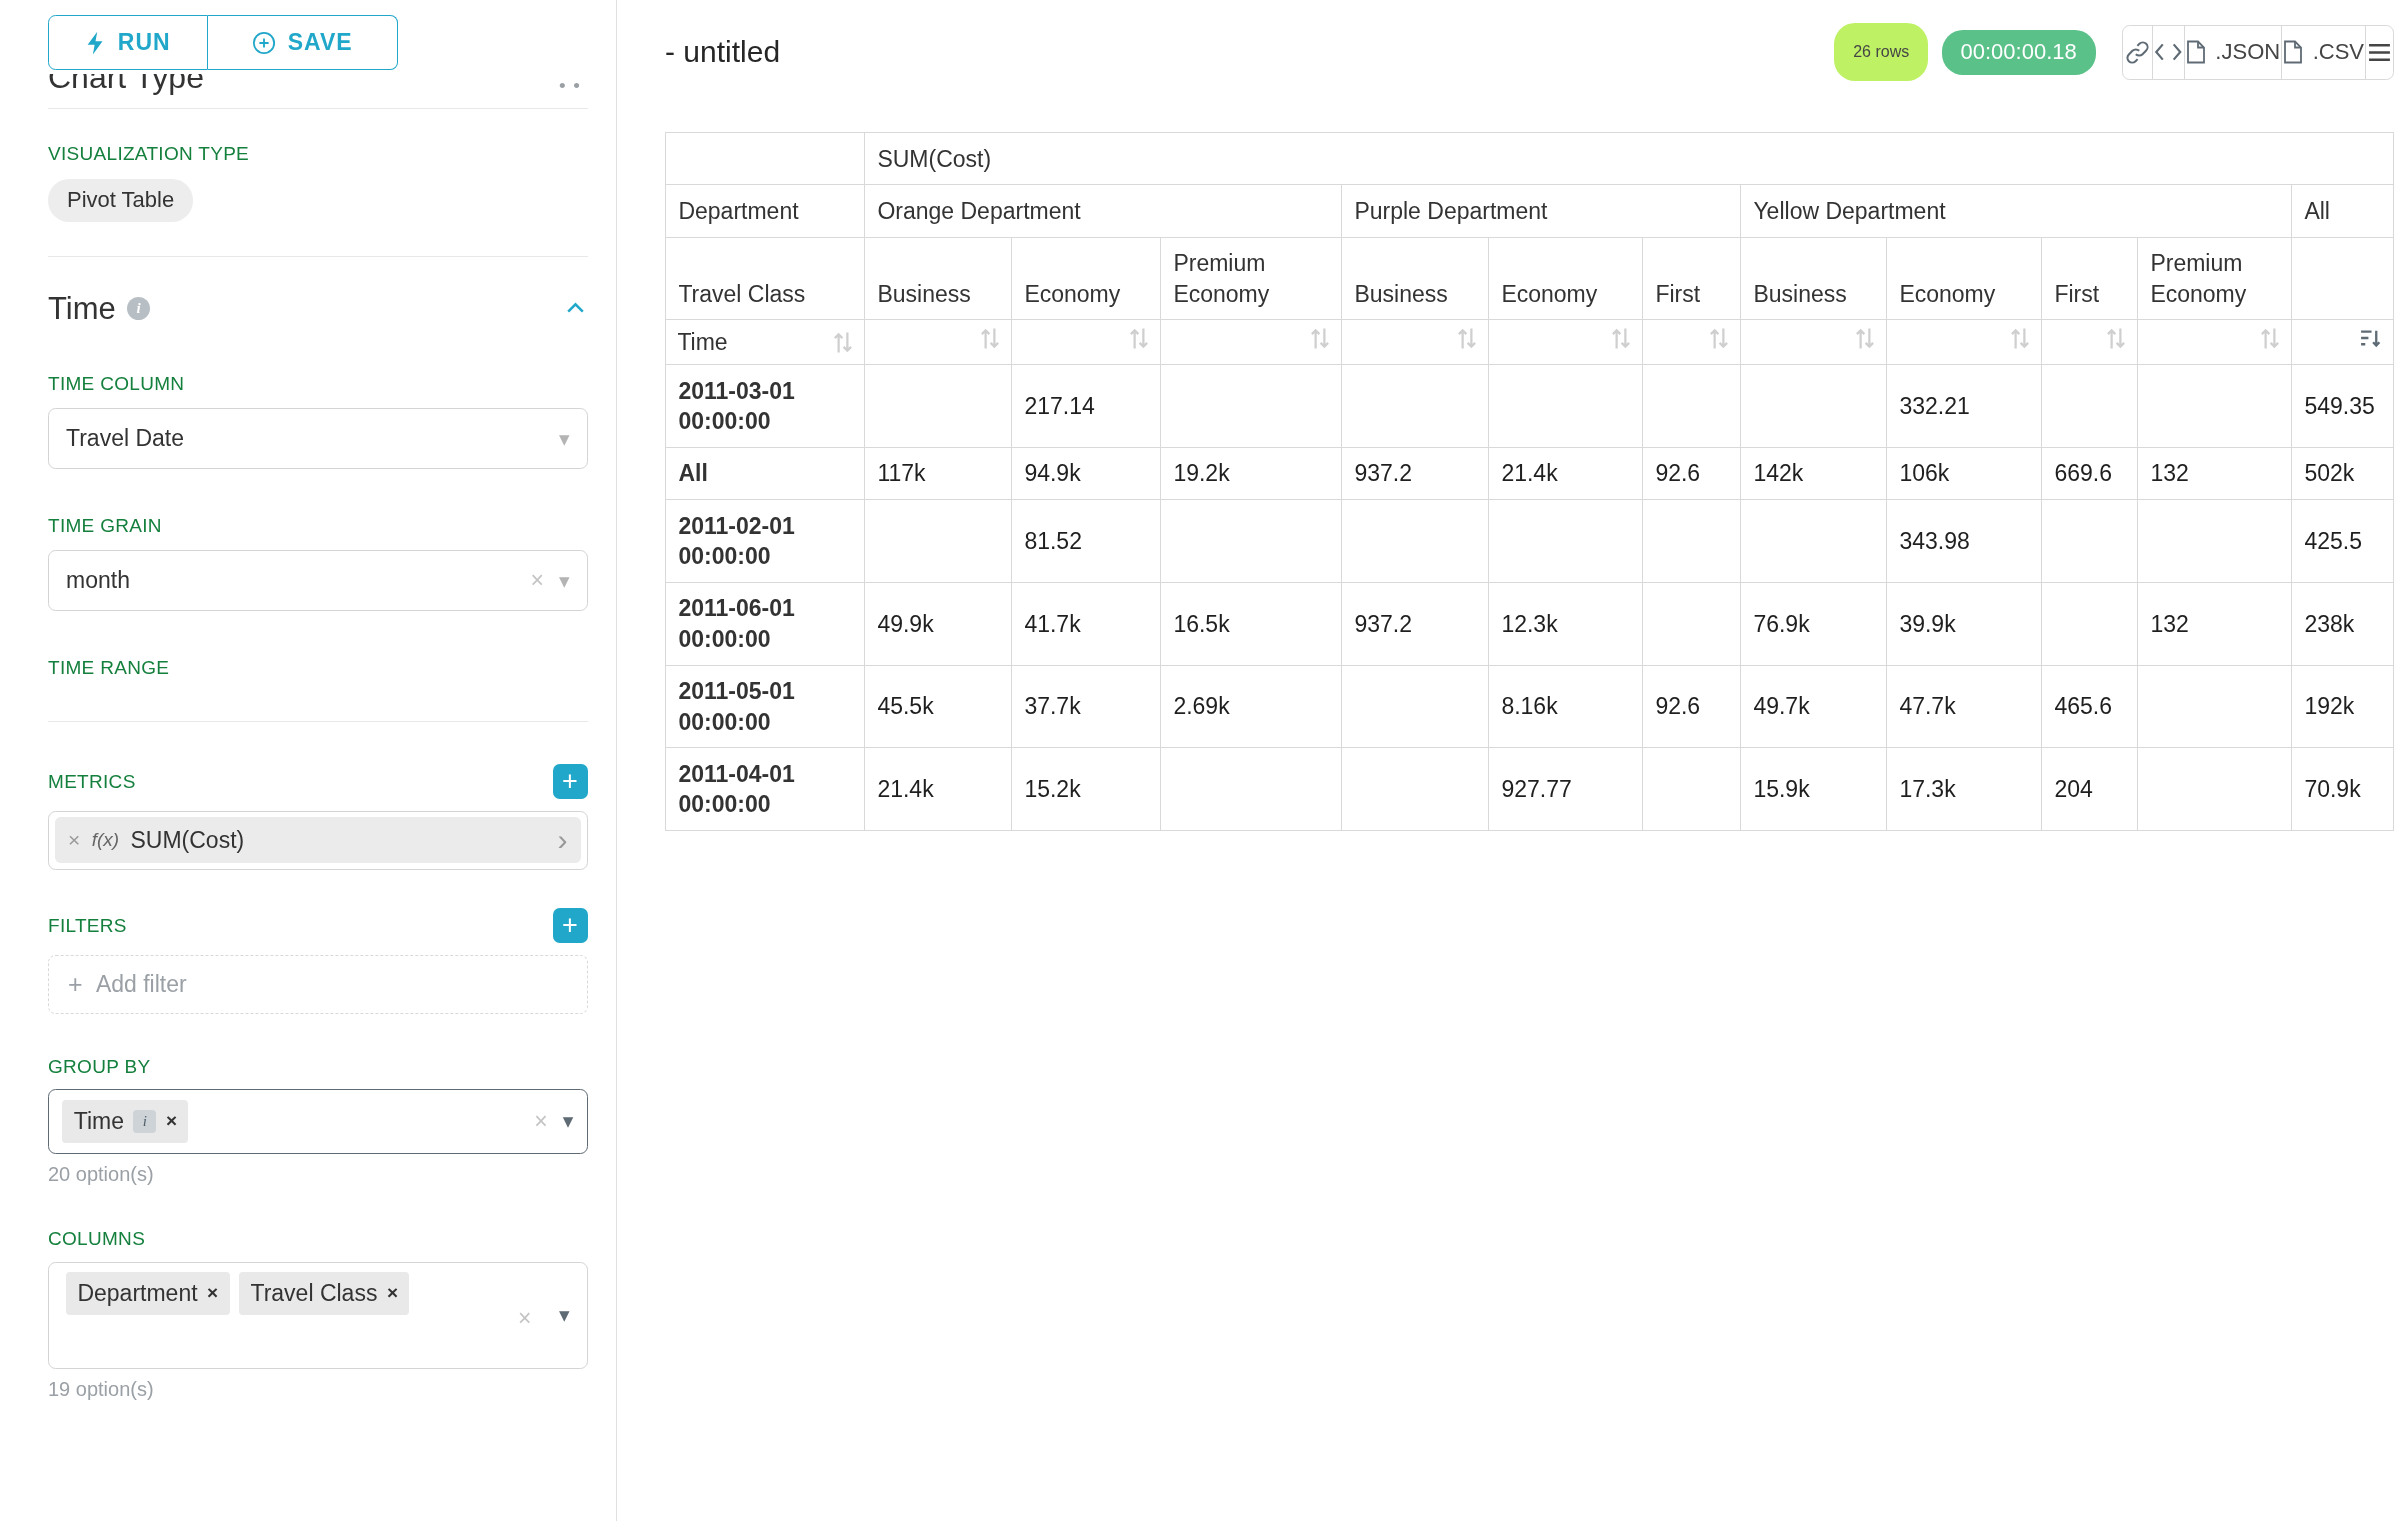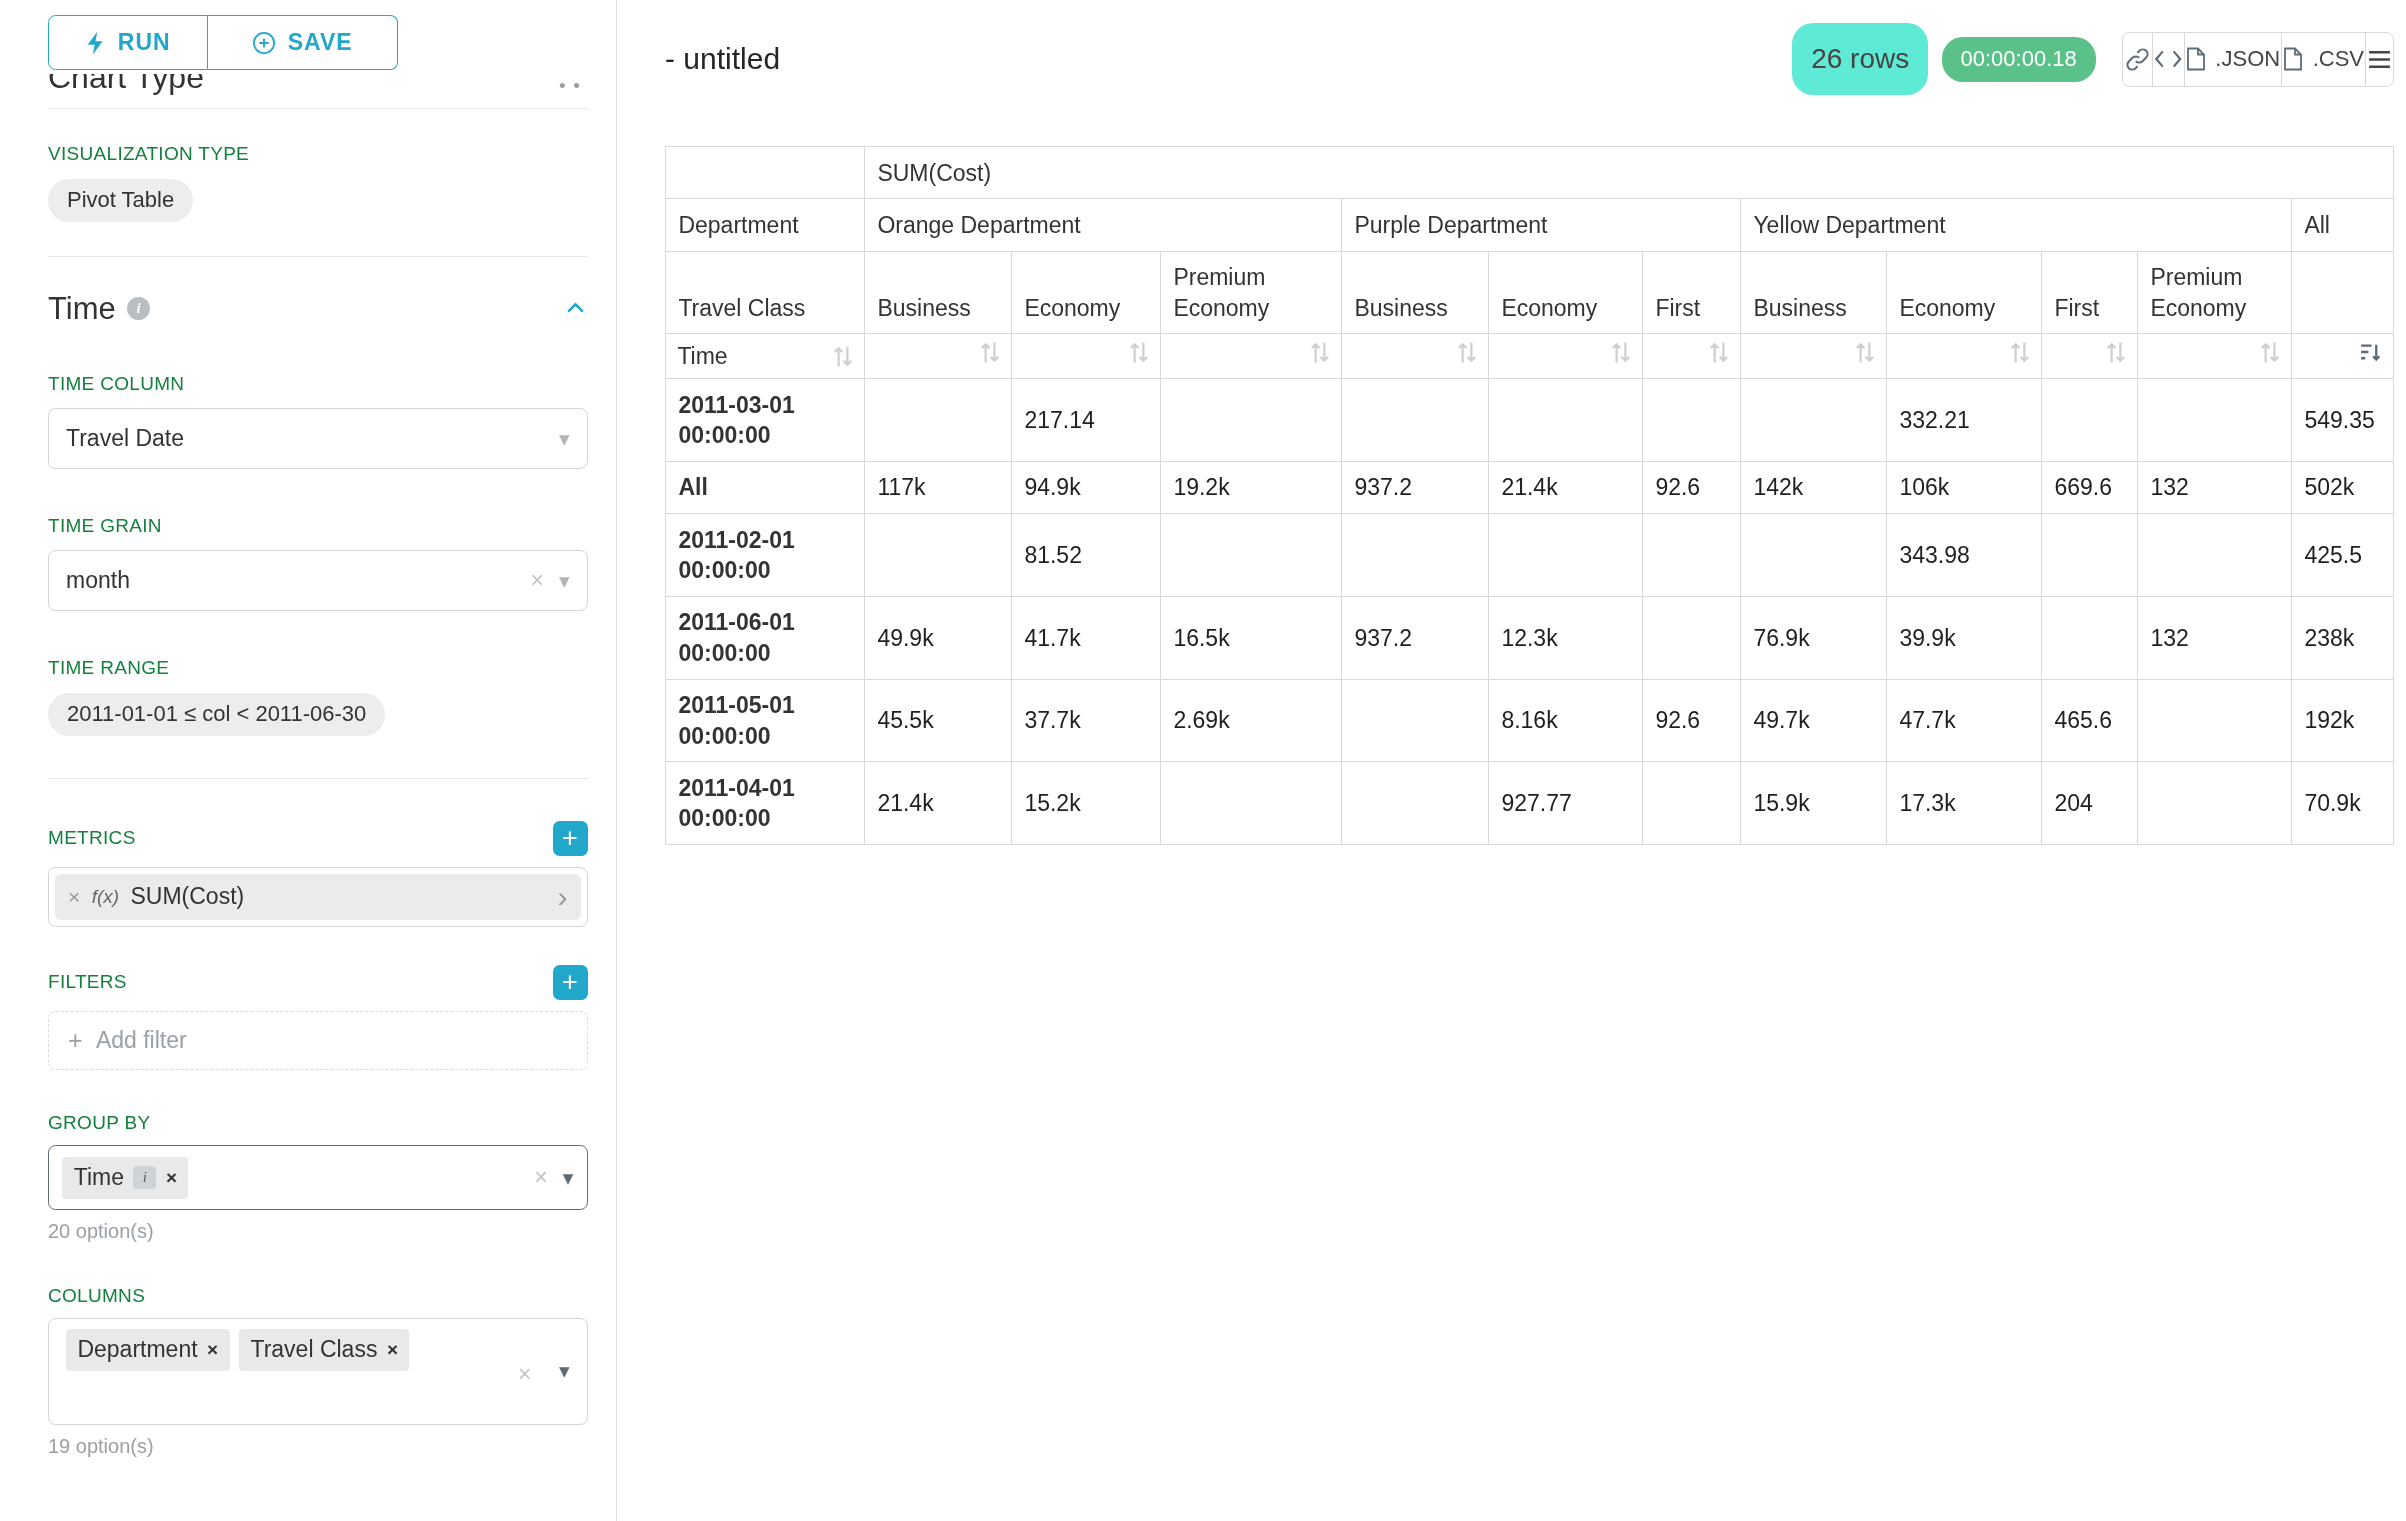--- a/index.html
+++ b/index.html
@@ -70,21 +70,21 @@
   .select.multi { height: 107px; align-items: flex-start; padding-top: 9.5px; border: 1px solid #d4d4d4; }
   .select.multi .tags { display: flex; gap: 9.5px; }
   .select.multi .clear { position: absolute; right: 55px; top: 42px; margin: 0; }
   .select.multi .caret { position: absolute; right: 17px; top: 40px; margin: 0; }
 
   
   .main { flex: 1; padding: 23px 0 0 48px; }
   .header-row { display: flex; align-items: center; width: 1729px; }
   .title { font-size: 30px; color: #262626; font-weight: 500; cursor: text; }
   .badges { margin-left: auto; display: flex; align-items: center; gap: 13.3px; }
-  .badge-gray { background: #5eead4; color: #454545; border-radius: 21px; padding: 20px 19px; font-size: 28px; }
+  .badge-gray { background: #bef264; color: #454545; border-radius: 21px; padding: 20px 19px; font-size: 16px; }
   .badge-green { background: #5ac189; color: #fff; border-radius: 21px; padding: 9.5px 19px; font-size: 22px; }
   .btn-group { display: flex; margin-left: 13.3px; }
   .btn-group button { display: flex; align-items: center; gap: 9.5px; height: 55px; padding: 0 1px;
     border: 1px solid #d9d9d9; background: #fff; color: #454545; font-size: 22px; margin-left: -1px;
     cursor: pointer; font-family: inherit; }
   .btn-group button:first-child { border-radius: 7.6px 0 0 7.6px; margin-left: 0; }
   .btn-group button:last-child { border-radius: 0 7.6px 7.6px 0; }
 
   .pivot { border-collapse: collapse; table-layout: fixed; width: 1729px; margin-top: 51px; font-size: 23px; }
   .pivot th, .pivot td { border: 1px solid #d9d9d9; padding: 10.5px 12.4px; text-align: left;
@@ -151,23 +151,20 @@
     </div>
 
     <div class="ctl-label sp48">TIME GRAIN</div>
     <div class="select sp14">
       <span class="sel-value">month</span>
       <span class="clear">×</span>
       <span class="caret">▾</span>
     </div>
 
     <div class="ctl-label sp48">TIME RANGE</div>
-    <div class="sp14">
-      <span class="pill">2011-01-01 ≤ col &lt; 2011-06-30</span>
-    </div>
 
     <hr class="divider sp44">
 
 
     <div class="label-row sp44">
       <span class="ctl-label">METRICS</span>
       <button class="plus-btn">+</button>
     </div>
     <div class="metric-box sp12">
       <div class="metric-pill">

